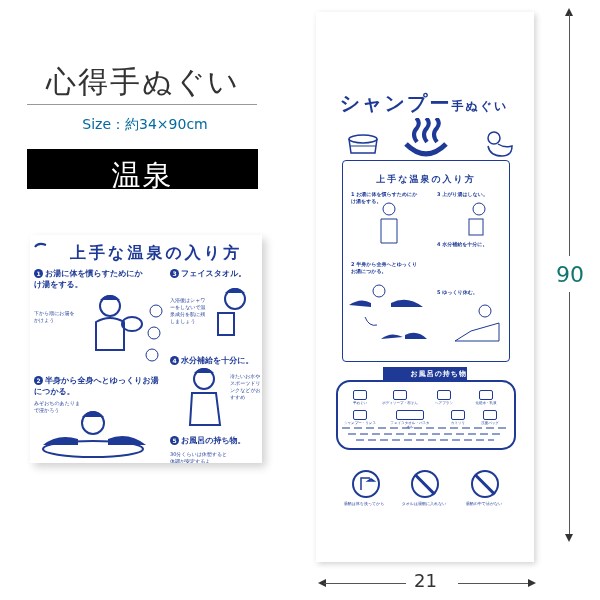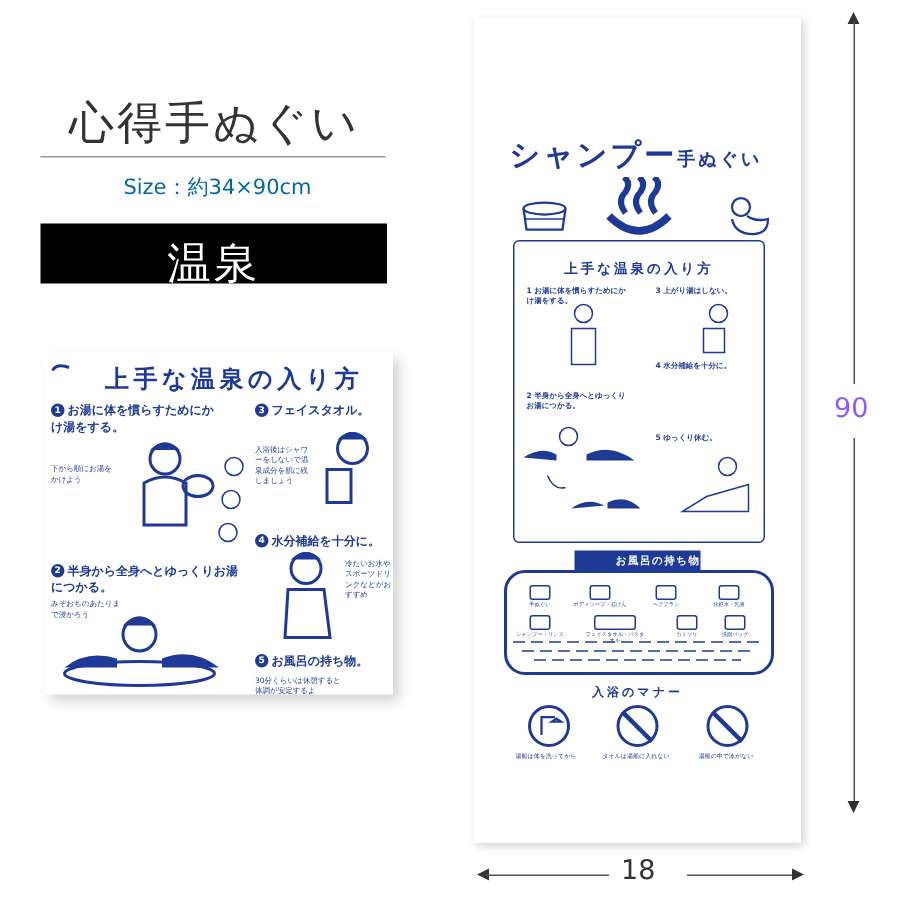--- a/index.html
+++ b/index.html
@@ -30,21 +30,21 @@
   .bicon{width:12px;height:8px;border:1px solid #1e3a96;border-radius:2px;margin:0 auto 1px;}
   .manners-title{left:0;top:444px;width:218px;text-align:center;font-size:8px;font-weight:bold;letter-spacing:2px;}
   .m-icon{width:24px;height:24px;border:2.5px solid #1e3a96;border-radius:50%;position:absolute;}
   .m-icon.no::after{content:"";position:absolute;left:-2px;top:11px;width:28px;height:2.5px;background:#1e3a96;transform:rotate(45deg);}
   .m-label{font-size:4px;width:56px;text-align:center;position:absolute;}
   
   .vline{left:569px;top:14px;width:1px;height:242px;background:#555;}
   .vline2{left:569px;top:292px;width:1px;height:244px;background:#555;}
   .arrow-up{left:565px;top:8px;width:0;height:0;border-left:4.5px solid transparent;border-right:4.5px solid transparent;border-bottom:8px solid #333;}
   .arrow-down{left:565px;top:534px;width:0;height:0;border-left:4.5px solid transparent;border-right:4.5px solid transparent;border-top:8px solid #333;}
-  .dim-v{left:556px;top:262px;font-size:18px;color:#8b5cf6;}
+  .dim-v{left:556px;top:262px;font-size:22px;color:#0f766e;}
   .hline{left:324px;top:583px;width:82px;height:1px;background:#555;}
   .hline2{left:458px;top:583px;width:72px;height:1px;background:#555;}
   .arrow-left{left:318px;top:579px;width:0;height:0;border-top:4.5px solid transparent;border-bottom:4.5px solid transparent;border-right:8px solid #333;}
   .arrow-right{left:528px;top:579px;width:0;height:0;border-top:4.5px solid transparent;border-bottom:4.5px solid transparent;border-left:8px solid #333;}
   .dim-h{left:414px;top:570px;font-size:18px;color:#333;}
 </style>
 </head>
 <body>
 
 <div class="abs prod-title">心得手ぬぐい</div>
@@ -168,36 +168,35 @@
     <div class="abs ink bitem" style="left:128px;top:8px"><div class="bicon"></div><span>化粧水・乳液</span></div>
     <div class="abs ink bitem" style="left:2px;top:28px"><div class="bicon"></div><span>シャンプー・リンス</span></div>
     <div class="abs ink bitem" style="left:52px;top:28px"><div class="bicon" style="width:26px"></div><span>フェイスタオル・バスタオル</span></div>
     <div class="abs ink bitem" style="left:100px;top:28px"><div class="bicon"></div><span>カミソリ</span></div>
     <div class="abs ink bitem" style="left:132px;top:28px"><div class="bicon"></div><span>洗面バッグ</span></div>
     <svg class="abs" style="left:4px;top:42px" width="166" height="22">
       <path d="M0 4 L166 4 M6 10 L160 10 M14 16 L152 16" stroke="#1e3a96" stroke-width="1" fill="none" stroke-dasharray="8 4"></path>
     </svg>
   </div>
 
-  <div class="abs manners-title ink">入浴のマナー</div>
   <div class="m-icon" style="left:36px;top:458px">
     <svg width="24" height="24">
         <path d="M7 18 L7 6 L16 6 M14 9 L20 9 L17 7Z" stroke="#1e3a96" stroke-width="1.5" fill="none"></path>
       </svg>
   </div>
   <div class="m-icon no" style="left:95px;top:458px"></div>
   <div class="m-icon no" style="left:155px;top:458px"></div>
   <div class="m-label ink" style="left:20px;top:489px">湯船は体を洗ってから</div>
   <div class="m-label ink" style="left:80px;top:489px">タオルは湯船に入れない</div>
   <div class="m-label ink" style="left:140px;top:489px">湯船の中で泳がない</div>
 </div>
 
 <div class="abs arrow-up"></div>
 <div class="abs vline"></div>
 <div class="abs dim-v">90</div>
 <div class="abs vline2"></div>
 <div class="abs arrow-down"></div>
 
 <div class="abs arrow-left"></div>
 <div class="abs hline"></div>
-<div class="abs dim-h">18</div>
+<div class="abs dim-h">21</div>
 <div class="abs hline2"></div>
 <div class="abs arrow-right"></div>
 
 </body></html>

